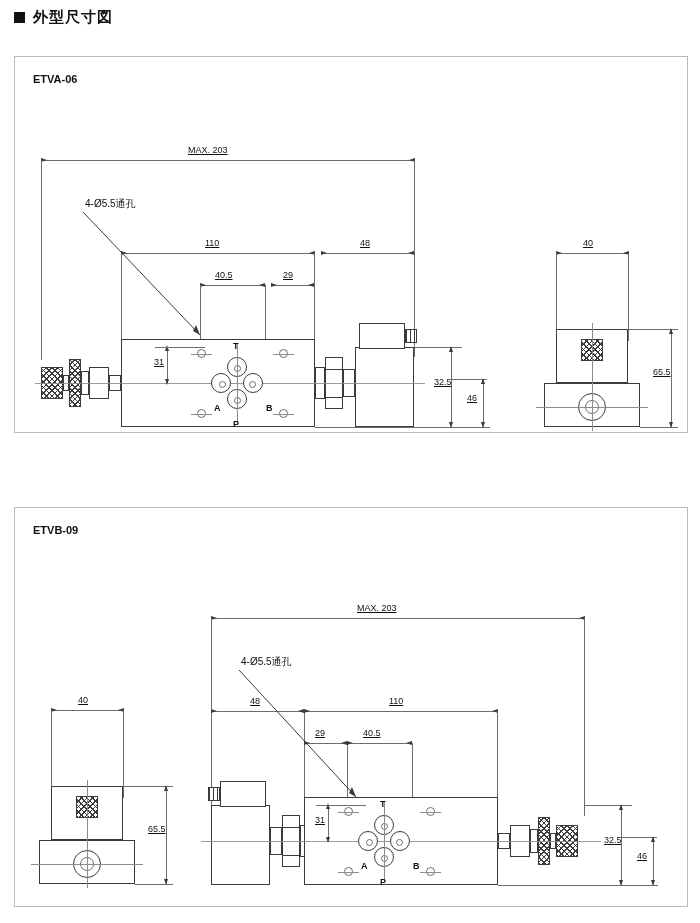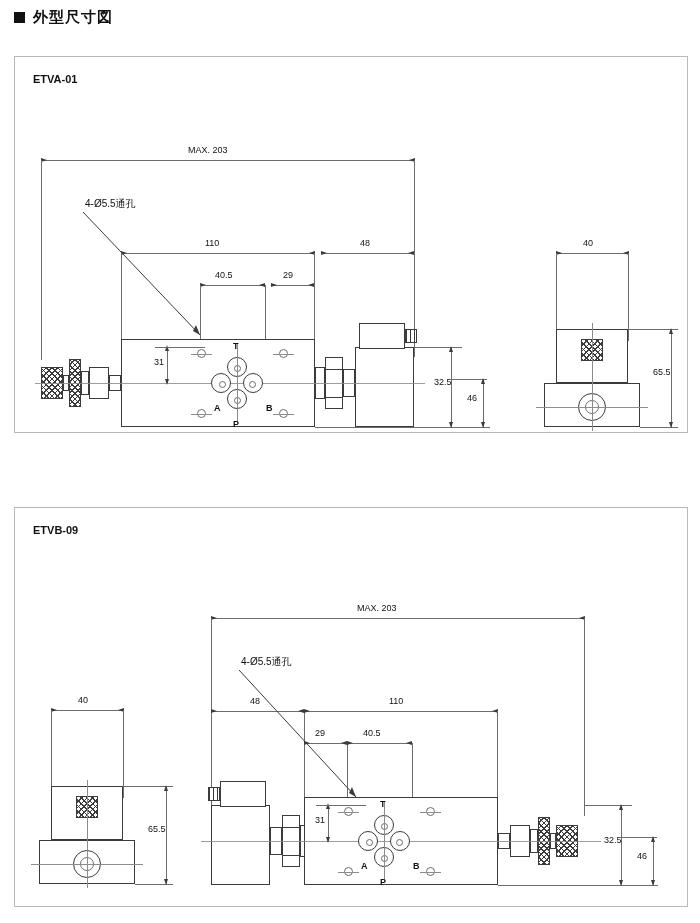--- a/index.html
+++ b/index.html
@@ -19,21 +19,21 @@
 
   
   .ln{position:absolute;background:#3b3b3b;}
   .h{height:1px;}
   .v{width:1px;}
   .thin{background:#6d6d6d;}
   .cl{background:#8c8c8c;}   
   .box{position:absolute;border:1px solid #3b3b3b;background:#fff;box-sizing:border-box;}
   .circ{position:absolute;border:1px solid #3b3b3b;border-radius:50%;background:#fff;box-sizing:border-box;}
   .circl{position:absolute;border:1px solid #6d6d6d;border-radius:50%;background:#fff;box-sizing:border-box;}
-  .dim{position:absolute;font-size:9px;color:#111;white-space:nowrap;}
+  .dim{position:absolute;font-size:9px;color:#111;white-space:nowrap;text-decoration:underline;}
   .lbl{position:absolute;font-size:9px;font-weight:bold;color:#111;white-space:nowrap;}
   .note{position:absolute;font-size:10px;color:#111;white-space:nowrap;}
 
   
   .arL,.arR,.arU,.arD{position:absolute;width:0;height:0;}
   .arL{border-top:2.5px solid transparent;border-bottom:2.5px solid transparent;border-right:6px solid #3b3b3b;}
   .arR{border-top:2.5px solid transparent;border-bottom:2.5px solid transparent;border-left:6px solid #3b3b3b;}
   .arU{border-left:2.5px solid transparent;border-right:2.5px solid transparent;border-bottom:6px solid #3b3b3b;}
   .arD{border-left:2.5px solid transparent;border-right:2.5px solid transparent;border-top:6px solid #3b3b3b;}
 
@@ -53,21 +53,21 @@
 
 <div class="page">
 
   <div class="heading">
     <span class="sq"></span>
     <span class="txt">外型尺寸図</span>
   </div>
 
   <div class="panel" id="panel-a">
 
-    <div class="panel-title" style="left:18px;top:16px;">ETVA-01</div>
+    <div class="panel-title" style="left:18px;top:16px;">ETVA-06</div>
 
     <div>
       <div class="ln h thin" style="left:26px;top:103px;width:374px;"></div>
       <div class="arR" style="left:26px;top:100.5px;"></div>
       <div class="arL" style="left:394px;top:100.5px;"></div>
       <div class="ln v thin" style="left:26px;top:103px;height:200px;"></div>
       <div class="ln v thin" style="left:399px;top:103px;height:197px;"></div>
       <div class="dim" style="left:173px;top:88px;">MAX. 203</div>
     </div>
 

